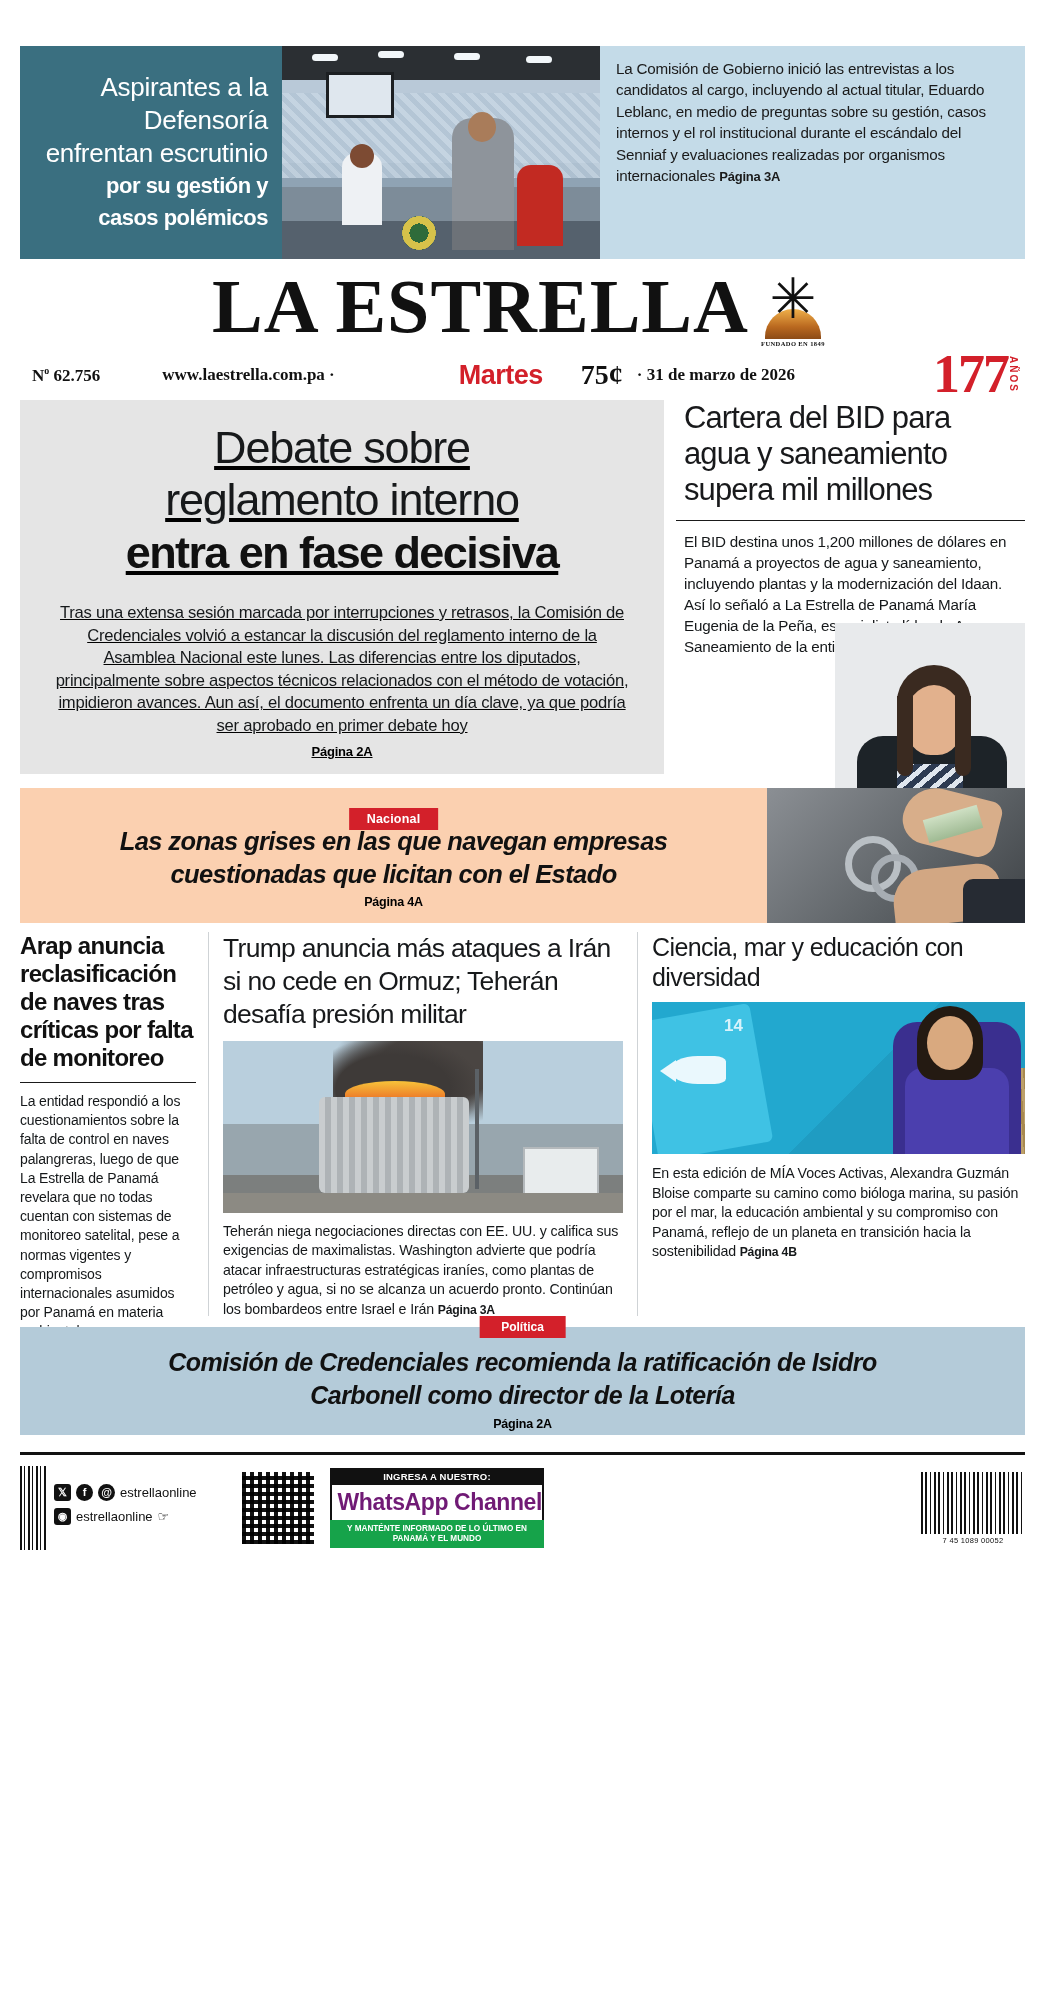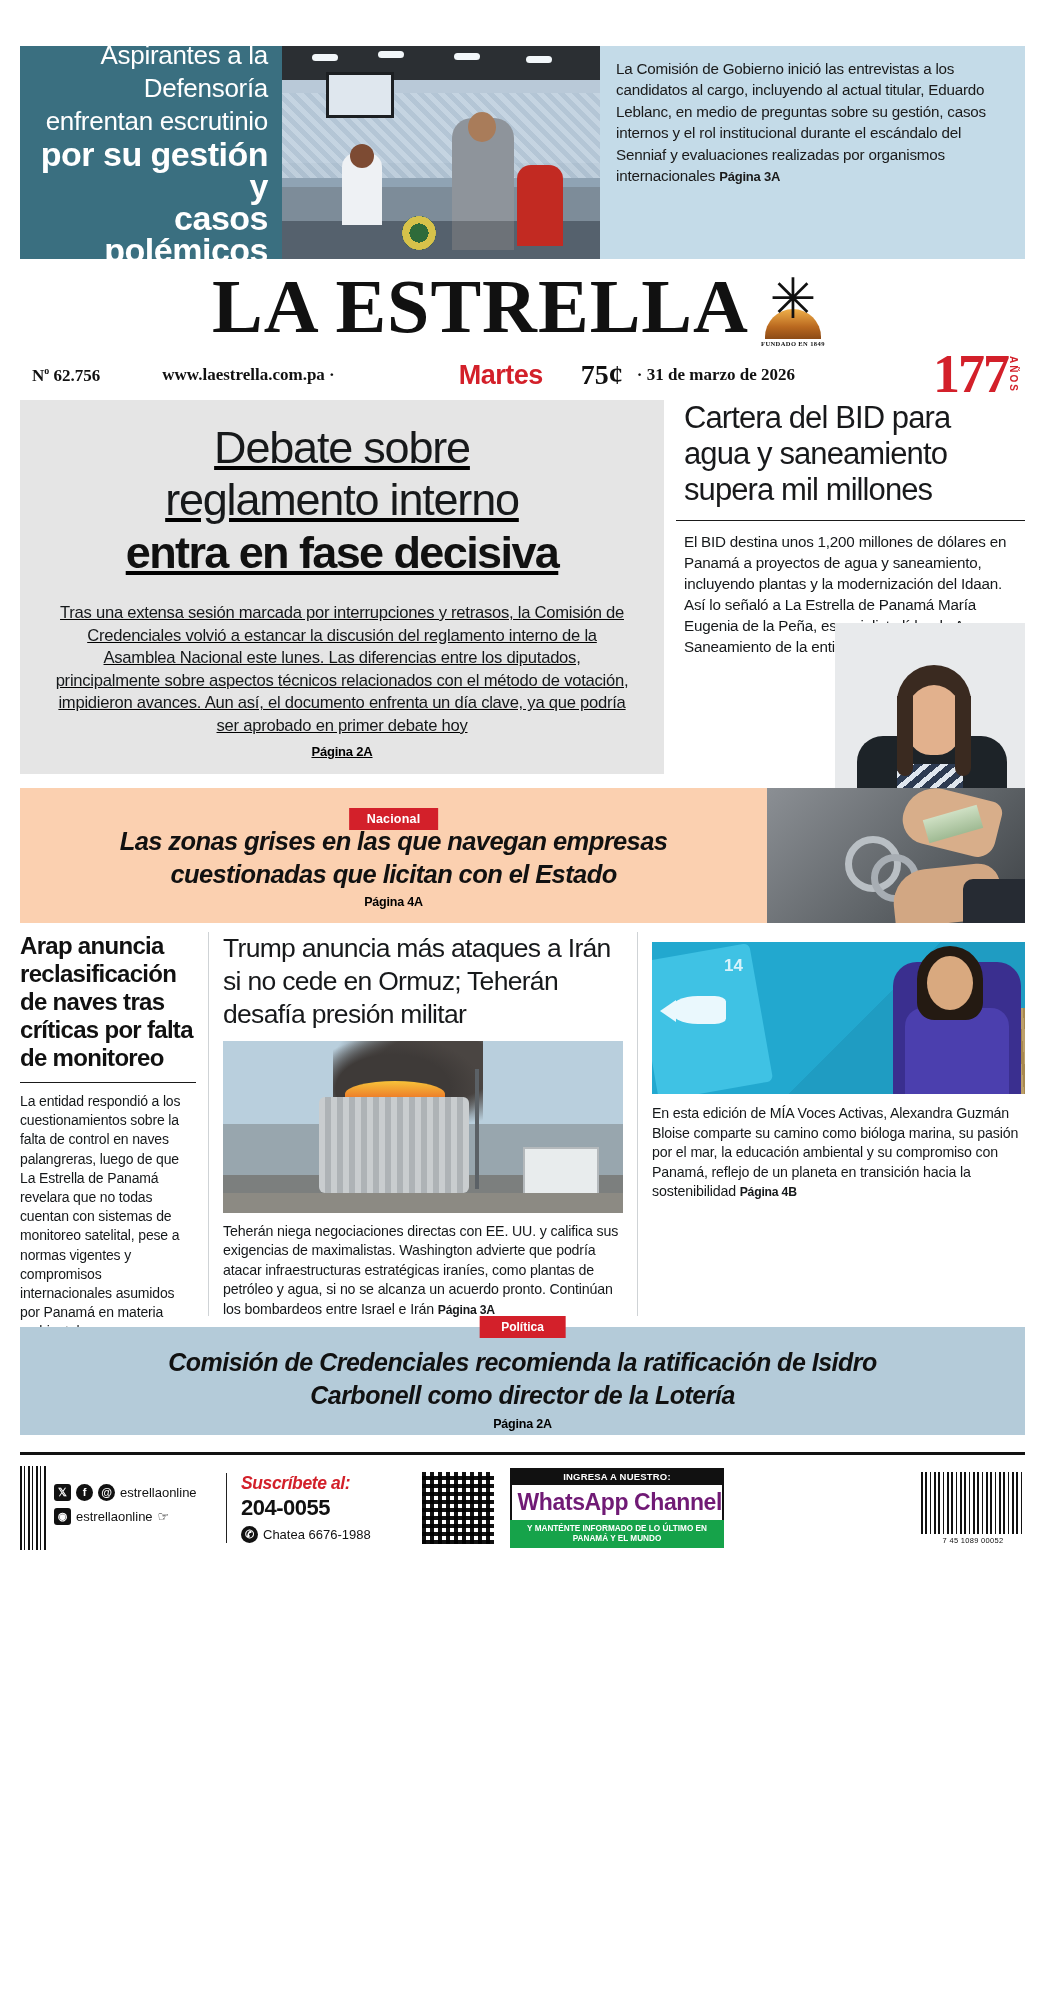--- a/index.html
+++ b/index.html
@@ -8,21 +8,21 @@
     background:#ffffff;
     font-family:"Liberation Sans", sans-serif;
     overflow:hidden;
   }
   .page{position:relative;width:1045px;height:2000px;background:#fff;box-sizing:border-box;}
 
   
   .topbanner{position:absolute;left:20px;top:46px;width:1005px;height:213px;display:flex;}
   .tb-left{width:262px;background:#3a6f80;display:flex;flex-direction:column;justify-content:center;align-items:flex-end;padding:0 14px 0 10px;box-sizing:border-box;}
   .tb-left .l1,.tb-left .l2,.tb-left .l3{color:#fff;font-size:26px;line-height:33px;text-align:right;font-weight:300;letter-spacing:-0.3px;}
-  .tb-left .b1,.tb-left .b2{color:#fff;font-size:34px;line-height:32px;text-align:right;font-weight:bold;letter-spacing:-0.5px;}
+  .tb-left .b1,.tb-left .b2{color:#fff;font-size:22px;line-height:32px;text-align:right;font-weight:bold;letter-spacing:-0.5px;}
   .tb-photo{width:318px;position:relative;overflow:hidden;background:#9fb4c4;}
   .tb-right{flex:1;background:#c4dbe8;padding:12px 14px 8px 16px;box-sizing:border-box;}
   .tb-right p{margin:0;font-size:15.2px;line-height:21.4px;color:#1a1a1a;font-family:"Liberation Sans",sans-serif;letter-spacing:-0.2px;}
   .pagref{font-weight:bold;font-size:13px;white-space:nowrap;letter-spacing:-0.2px;}
 
   
   .photoA{position:absolute;inset:0;background:
     linear-gradient(180deg,#2b2f33 0 16%,rgba(0,0,0,0) 16%),
     linear-gradient(180deg,#b9c9d8 0 55%,#8fa3b4 55% 76%,#6e7f8e 76% 100%);}
   .photoA .screen{position:absolute;left:44px;top:26px;width:62px;height:40px;background:#dfe7ee;border:3px solid #1c1f22;}
@@ -298,20 +298,21 @@
           <div class="tank"></div>
           <div class="mast"></div>
           <div class="cab"></div>
           <div class="grnd"></div>
         </div>
       </div>
       <div class="cap"><span>Teherán niega negociaciones directas con EE. UU. y califica sus exigencias de maximalistas. Washington advierte que podría atacar infraestructuras estratégicas iraníes, como plantas de petróleo y agua, si no se alcanza un acuerdo pronto. Continúan los bombardeos entre Israel e Irán</span> <span class="pagref">Página 3A</span></div>
     </div>
 
     <div class="col3">
+      <h3>Ciencia, mar y educación con diversidad</h3>
       <div class="col3-photo">
         <div class="photoE">
           <div class="board"></div>
           <div class="fishtail"></div>
           <div class="fish"></div>
           <div class="num">14</div>
           <div class="grass"></div>
           <div class="person"></div>
           <div class="pshirt"></div>
           <div class="phair"></div>
@@ -344,28 +345,20 @@
         <span class="ico rnd">@</span>
         <span>estrellaonline</span>
       </div>
       <div class="row">
         <span class="ico">◉</span>
         <span>estrellaonline</span>
         <span>☞</span>
       </div>
     </div>
 
-    <div class="f-sub">
-      <div class="t">Suscríbete al:</div>
-      <div class="n">204-0055</div>
-      <div class="c">
-          <span class="ico rnd">✆</span>
-          <span>Chatea 6676-1988</span>
-        </div>
-    </div>
 
     <div class="qr"></div>
 
     <div class="f-wa">
       <div class="top">INGRESA A NUESTRO:</div>
       <div class="mid">WhatsApp Channel</div>
       <div class="bot">Y MANTÉNTE INFORMADO DE LO ÚLTIMO EN PANAMÁ Y EL MUNDO</div>
     </div>
 
     <div class="f-barcodeR">

